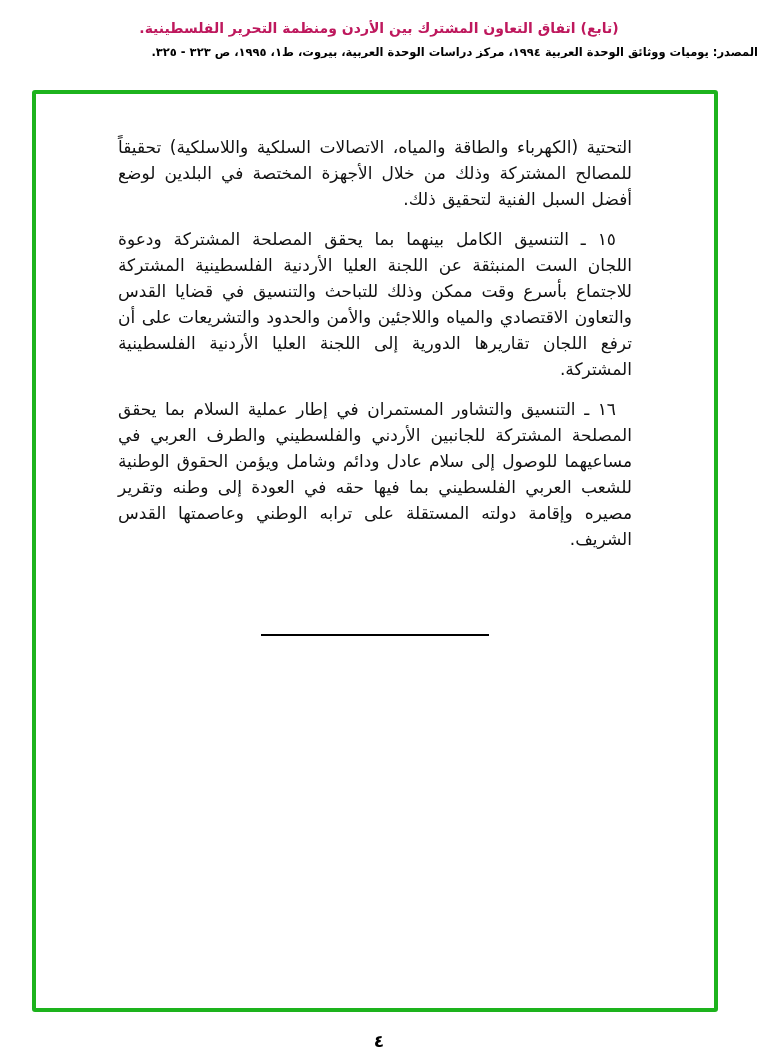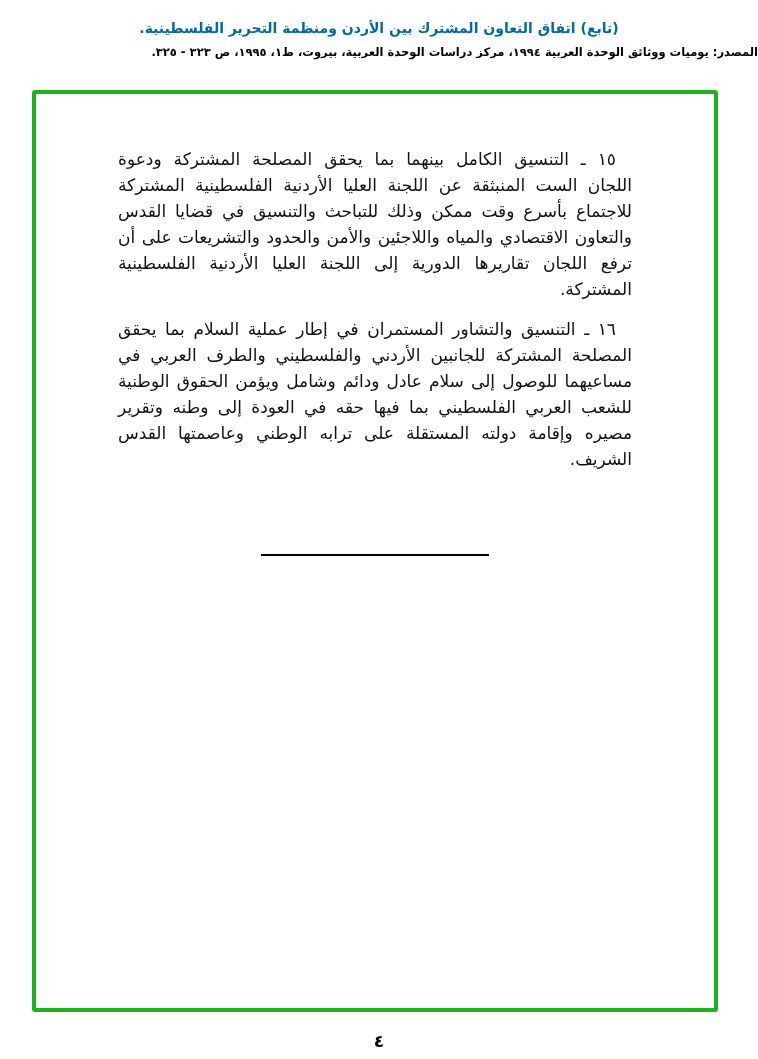--- a/index.html
+++ b/index.html
@@ -17,21 +17,21 @@
   }
   .page-header {
     direction: rtl;
     text-align: center;
     padding-top: 18px;
   }
   .page-header .title {
     font-size: 14px;
     font-weight: bold;
     line-height: 1.5;
-    color: #0369a1;
+    color: #be185d;
   }
   .page-header .source {
     font-size: 11.5px;
     font-weight: bold;
     line-height: 1.7;
     margin-top: 4px;
     color: #000000;
     text-align: right;
   }
   .doc-frame {
@@ -84,19 +84,20 @@
 </head>
 <body>
 
 <header class="page-header">
   <div class="title">(تابع) اتفاق التعاون المشترك بين الأردن ومنظمة التحرير الفلسطينية.</div>
   <div class="source">المصدر: يوميات ووثائق الوحدة العربية ١٩٩٤، مركز دراسات الوحدة العربية، بيروت، ط١، ١٩٩٥، ص ٣٢٣ - ٣٢٥.</div>
 </header>
 
 <div class="doc-frame" style="border-color: rgb(29, 179, 29);">
   <div class="doc-body">
+    <p>التحتية (الكهرباء والطاقة والمياه، الاتصالات السلكية واللاسلكية) تحقيقاً للمصالح المشتركة وذلك من خلال الأجهزة المختصة في البلدين لوضع أفضل السبل الفنية لتحقيق ذلك.</p>
     <p class="indent">١٥ ـ التنسيق الكامل بينهما بما يحقق المصلحة المشتركة ودعوة اللجان الست المنبثقة عن اللجنة العليا الأردنية الفلسطينية المشتركة للاجتماع بأسرع وقت ممكن وذلك للتباحث والتنسيق في قضايا القدس والتعاون الاقتصادي والمياه واللاجئين والأمن والحدود والتشريعات على أن ترفع اللجان تقاريرها الدورية إلى اللجنة العليا الأردنية الفلسطينية المشتركة.</p>
     <p class="indent">١٦ ـ التنسيق والتشاور المستمران في إطار عملية السلام بما يحقق المصلحة المشتركة للجانبين الأردني والفلسطيني والطرف العربي في مساعيهما للوصول إلى سلام عادل ودائم وشامل ويؤمن الحقوق الوطنية للشعب العربي الفلسطيني بما فيها حقه في العودة إلى وطنه وتقرير مصيره وإقامة دولته المستقلة على ترابه الوطني وعاصمتها القدس الشريف.</p>
     <div class="divider"></div>
   </div>
 </div>
 
 <div class="page-number">٤</div>
 
 </body></html>

